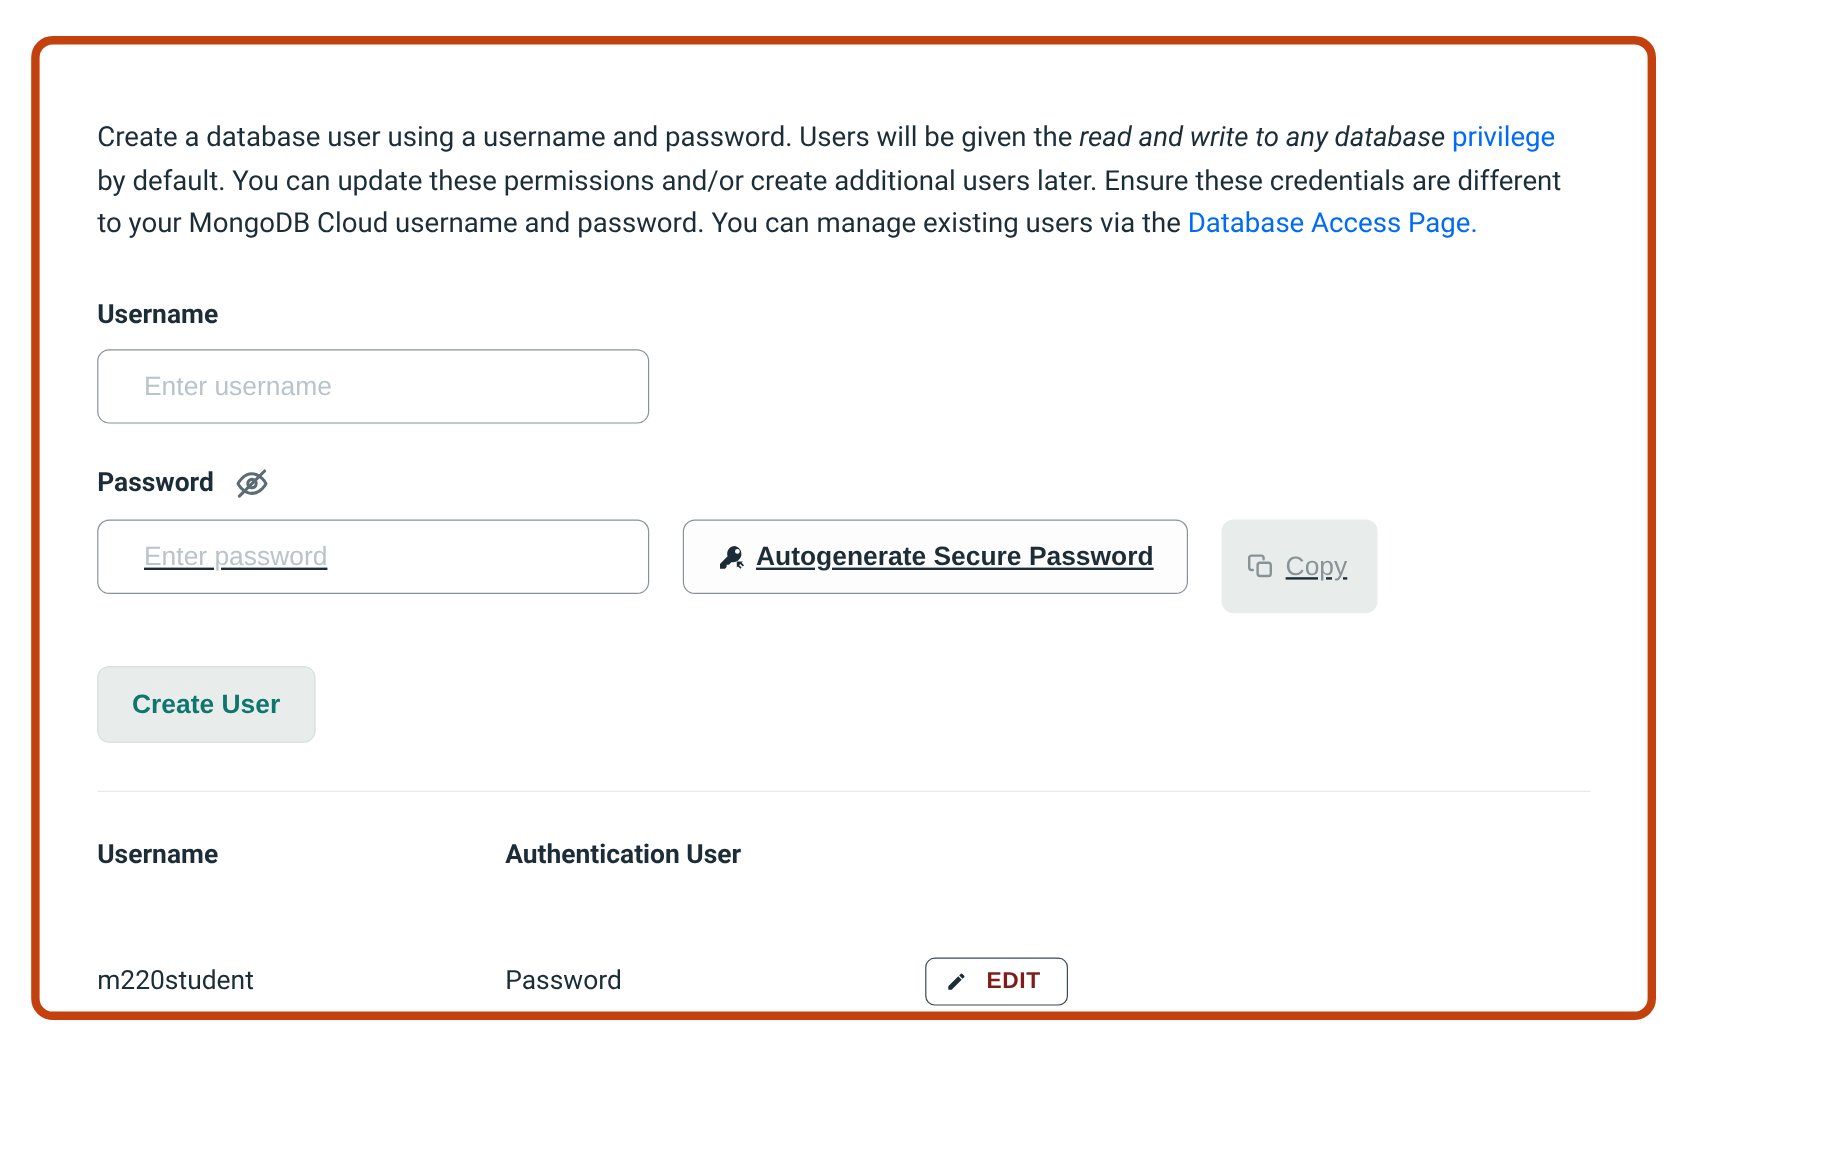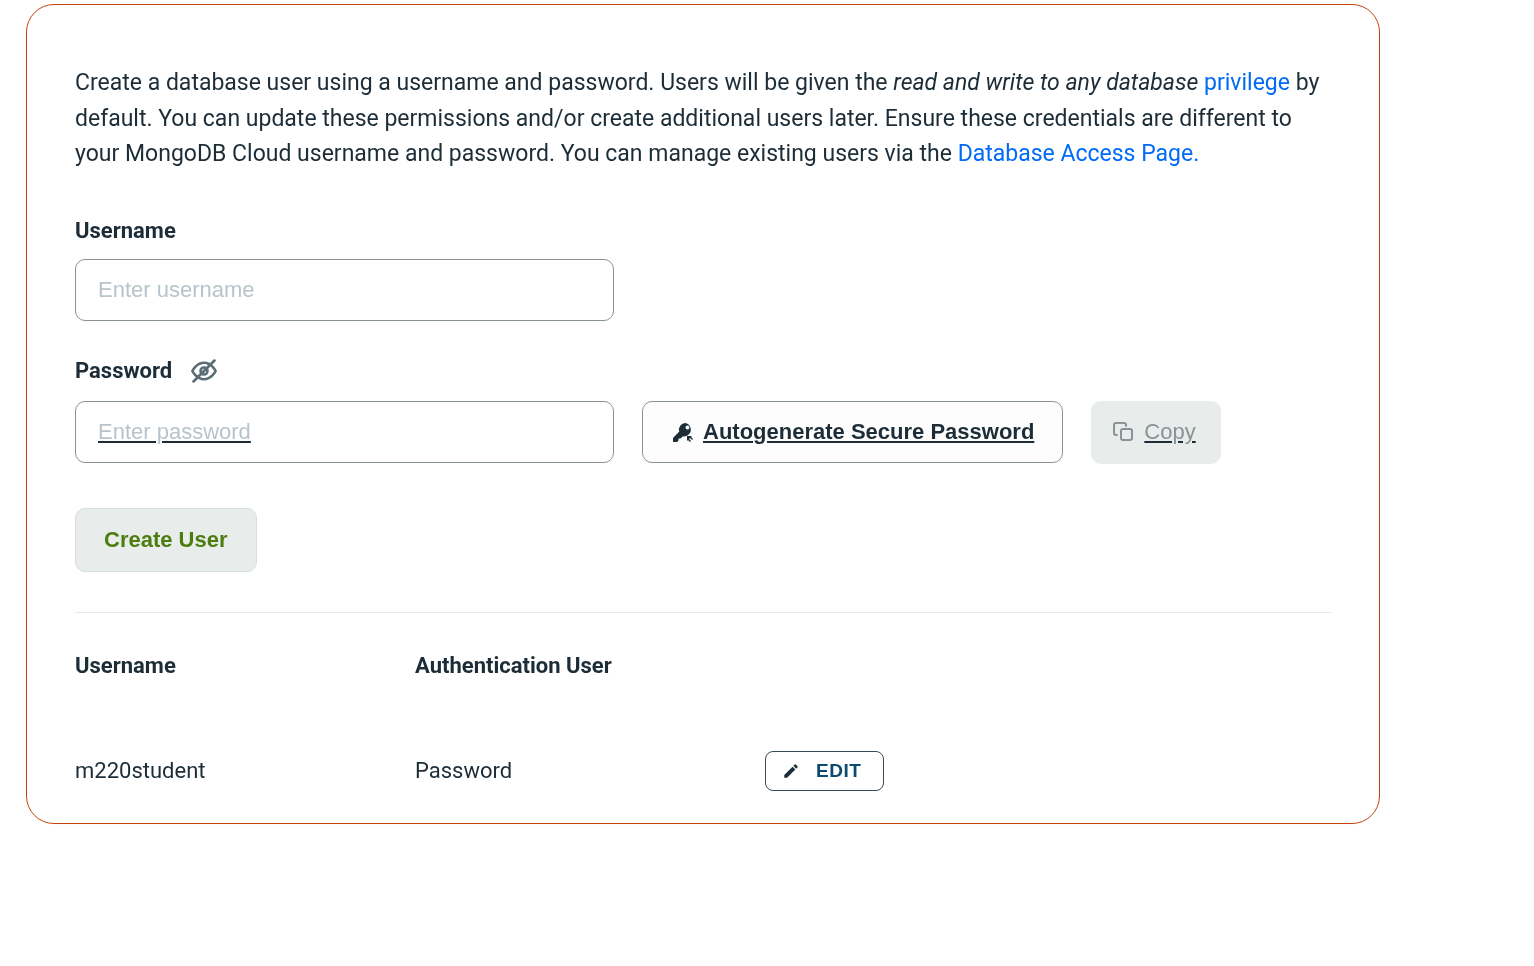--- a/index.html
+++ b/index.html
@@ -6,25 +6,25 @@
   html, body {
     width: 1534px;
     height: 966px;
     font-family: -apple-system, BlinkMacSystemFont, "Segoe UI", Roboto, "Helvetica Neue", Arial, sans-serif;
     background: #ffffff;
     color: #1c2d38;
   }
   .card {
     position: absolute;
     left: 26px;
-    top: 4px;
+    top: 30px;
     width: 1354px;
     height: 820px;
-    border: 1px solid #c2410c;
-    border-radius: 28px;
+    border: 7px solid #c2410c;
+    border-radius: 18px;
     padding: 60px 48px 40px 48px;
     box-shadow: 0 1px 2px rgba(0,0,0,0.02);
   }
   .description {
     font-size: 23px;
     line-height: 1.55;
     color: #1c2d38;
     padding-right: 10px;
   }
   .description em { font-style: italic; }
@@ -37,25 +37,25 @@
     display: flex;
     align-items: center;
     gap: 18px;
   }
   .eye-off-icon {
     display: inline-flex;
     color: #5C6C75;
   }
   .text-input {
     margin-top: 16px;
-    width: 539px;
+    width: 460px;
     height: 62px;
     border: 1px solid #889397;
     border-radius: 10px;
-    padding: 0 22px;
+    padding: 0 38px;
     font-size: 22px;
     color: #1c2d38;
     outline: none;
     background: #ffffff;
   }
   .text-input::placeholder { color: #B8C4C9; }
   .password-row {
     display: flex;
     align-items: flex-start;
     gap: 28px;
@@ -75,35 +75,35 @@
     white-space: nowrap;
   }
   .btn-outline {
     height: 62px;
     padding: 0 28px;
     background: #fdfdfd;
     border: 1px solid #889397;
     color: #1c2d38;
   }
   .btn-copy {
-    height: 63px;
+    height: 78px;
     padding: 0 24px 0 20px;
     background: #E8EDEB;
     border: 1px solid #E8EDEB;
     color: #889397;
     font-weight: 500;
     cursor: default;
   }
   .btn-create {
     margin-top: 44px;
     height: 64px;
     padding: 0 28px;
     background: #E8EDEB;
     border: 1px solid #d7dedb;
-    color: #4d7c0f;
+    color: #0f766e;
     font-weight: 600;
     cursor: default;
   }
   .divider {
     margin-top: 40px;
     border: none;
     border-top: 1px solid #e7eaec;
   }
   .user-list { margin-top: 40px; }
   .list-header {
@@ -127,21 +127,21 @@
     padding: 0 22px 0 16px;
     border: 1.5px solid #3a4a54;
     background: #ffffff;
     border-radius: 8px;
     display: inline-flex;
     align-items: center;
     gap: 16px;
     font-size: 19px;
     font-weight: 800;
     letter-spacing: 0.5px;
-    color: #0c4a6e;
+    color: #7f1d1d;
     cursor: pointer;
   }
   .pwd-group { margin-top: 36px; }
   svg { display: block; }
 </style>
 </head>
 <body>
 
 <div class="card">
 

